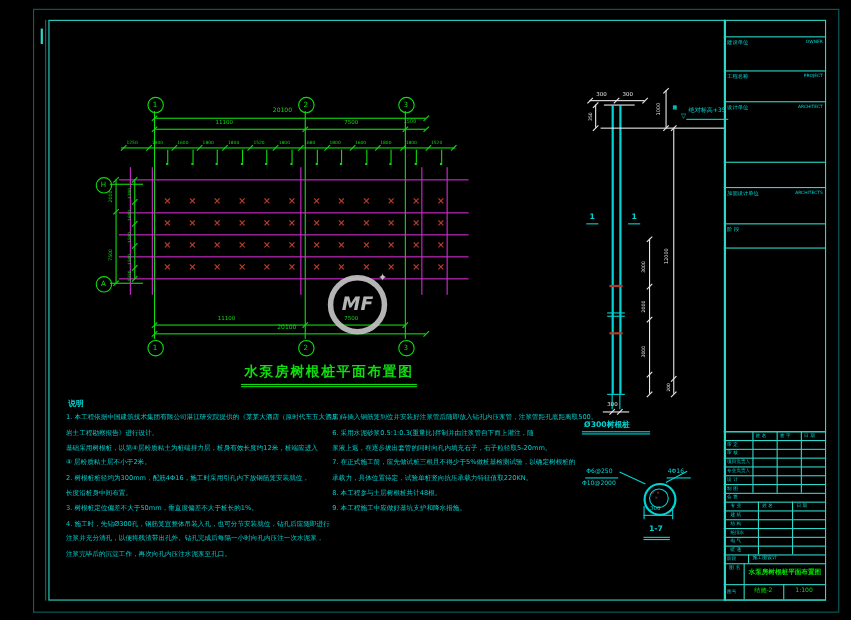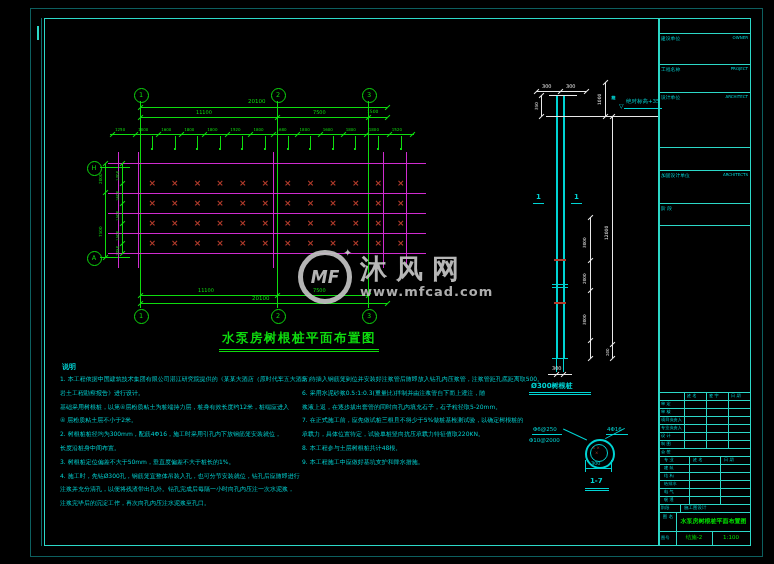--- a/index.html
+++ b/index.html
@@ -53,24 +53,20 @@
       <div class="nline">7. 在正式施工前，应先做试桩三根且不得少于5%做桩基检测试验，以确定树根桩的</div>
       <div class="nline">    承载力，具体位置待定，试验单桩竖向抗压承载力特征值取220KN。</div>
       <div class="nline">8. 本工程参与土层树根桩共计48根。</div>
       <div class="nline">9. 本工程施工中应做好基坑支护和降水措施。</div>
     </div>
 
   <div id="watermark">
     <div id="wm-logo">
       <span>MF</span>
       <span id="wm-star">✦</span>
-    </div>
-    <div>
-      <div id="wm-name">沐风网</div>
-      <div id="wm-url">www.mfcad.com</div>
     </div>
   </div>
 <div style="left: 37px; top: 26px; width: 2px; height: 14px; background: rgb(44, 216, 200);"></div>
     <div style="left: 140px; top: 101px; width: 1px; height: 207px; background: rgb(14, 220, 14);"></div>
     <div style="left: 133.5px; top: 87.5px; width: 13px; height: 13px; border: 1px solid rgb(14, 220, 14); border-radius: 50%; color: rgb(14, 220, 14); font-size: 6.5px; display: flex; align-items: center; justify-content: center;">1</div>
     <div style="left: 133.5px; top: 308.5px; width: 13px; height: 13px; border: 1px solid rgb(14, 220, 14); border-radius: 50%; color: rgb(14, 220, 14); font-size: 6.5px; display: flex; align-items: center; justify-content: center;">1</div>
     <div style="left: 277px; top: 101px; width: 1px; height: 207px; background: rgb(14, 220, 14);"></div>
     <div style="left: 270.5px; top: 87.5px; width: 13px; height: 13px; border: 1px solid rgb(14, 220, 14); border-radius: 50%; color: rgb(14, 220, 14); font-size: 6.5px; display: flex; align-items: center; justify-content: center;">2</div>
     <div style="left: 270.5px; top: 308.5px; width: 13px; height: 13px; border: 1px solid rgb(14, 220, 14); border-radius: 50%; color: rgb(14, 220, 14); font-size: 6.5px; display: flex; align-items: center; justify-content: center;">2</div>
     <div style="left: 368px; top: 101px; width: 1px; height: 207px; background: rgb(14, 220, 14);"></div>

